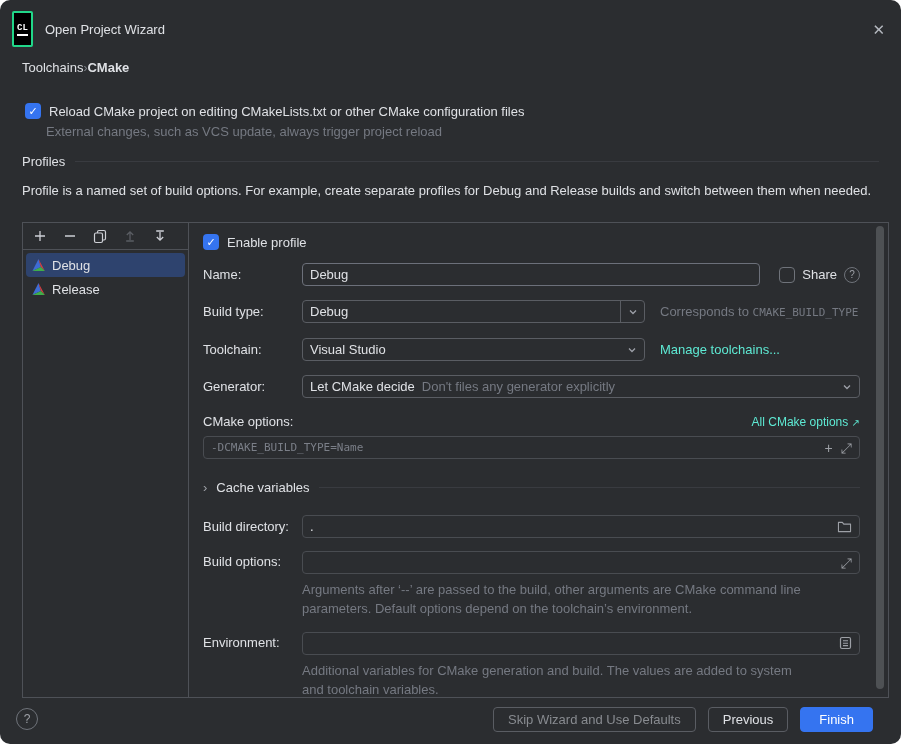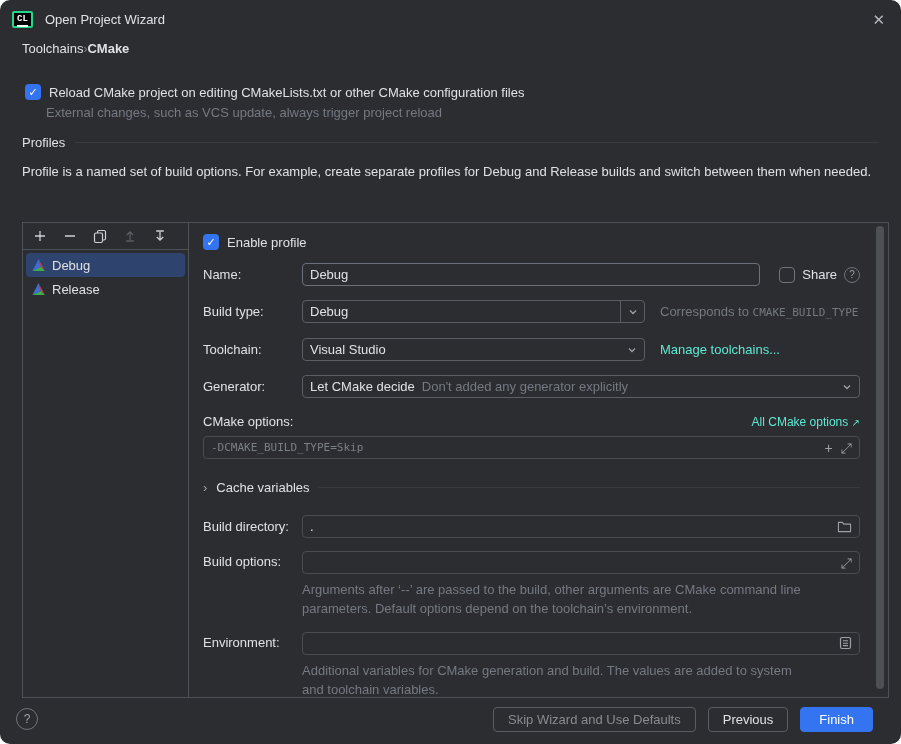--- a/index.html
+++ b/index.html
@@ -13,21 +13,21 @@
   .dialog {
     width: 901px; height: 744px;
     background: #2b2d30;
     border-radius: 10px;
     overflow: hidden;
     position: relative;
   }
   
   .titlebar { display: flex; align-items: center; padding: 11px 16px 0 12px; }
   .logo {
-    width: 21px; height: 17px; background: #000;
+    width: 21px; height: 36px; background: #000;
     border: 2px solid #21d789; border-radius: 2px;
     display: flex; align-items: center; justify-content: center;
     flex: none;
   }
   .logo span {
     font-family: "Liberation Mono", monospace;
     font-size: 9px; font-weight: bold; color: #fff; line-height: 1;
     border-bottom: 2px solid #fff; padding-bottom: 1px; margin-top: 2px;
   }
   .title { margin-left: 12px; font-size: 13px; color: #dfe1e5; }
@@ -256,39 +256,39 @@
           </span>
           <span class="link" style="margin-left:15px;">Manage toolchains...</span>
         </span>
       </div>
 
       <div class="row">
         <span class="label">Generator:</span>
         <span class="field-zone">
           <span class="select grow">
             <span>Let CMake decide</span>
-            <span class="ghost">Don't added any generator explicitly</span>
+            <span class="ghost">Don't files any generator explicitly</span>
             <span class="chev">
               <svg width="12" height="12" viewBox="0 0 12 12">
                   <path d="M3 4.5l3 3 3-3" stroke="#9da0a8" stroke-width="1.3" fill="none"></path>
                 </svg>
             </span>
           </span>
         </span>
       </div>
 
       <div class="label-row" style="margin-top:16px;">
         <span class="label">CMake options:</span>
         <span class="link-right link">
           <span>All CMake options</span>
           <span style="font-size:10px;">↗</span>
         </span>
       </div>
       <div class="input dim">
-        <span class="mono placeholder">-DCMAKE_BUILD_TYPE=Skip</span>
+        <span class="mono placeholder">-DCMAKE_BUILD_TYPE=Name</span>
         <span class="field-icons">
           <span class="glyph">+</span>
           <span class="glyph">⤢</span>
         </span>
       </div>
 
       <div class="collapser">
         <span class="chevron-text">›</span>
         <span>Cache variables</span>
         <span class="rule"></span>

